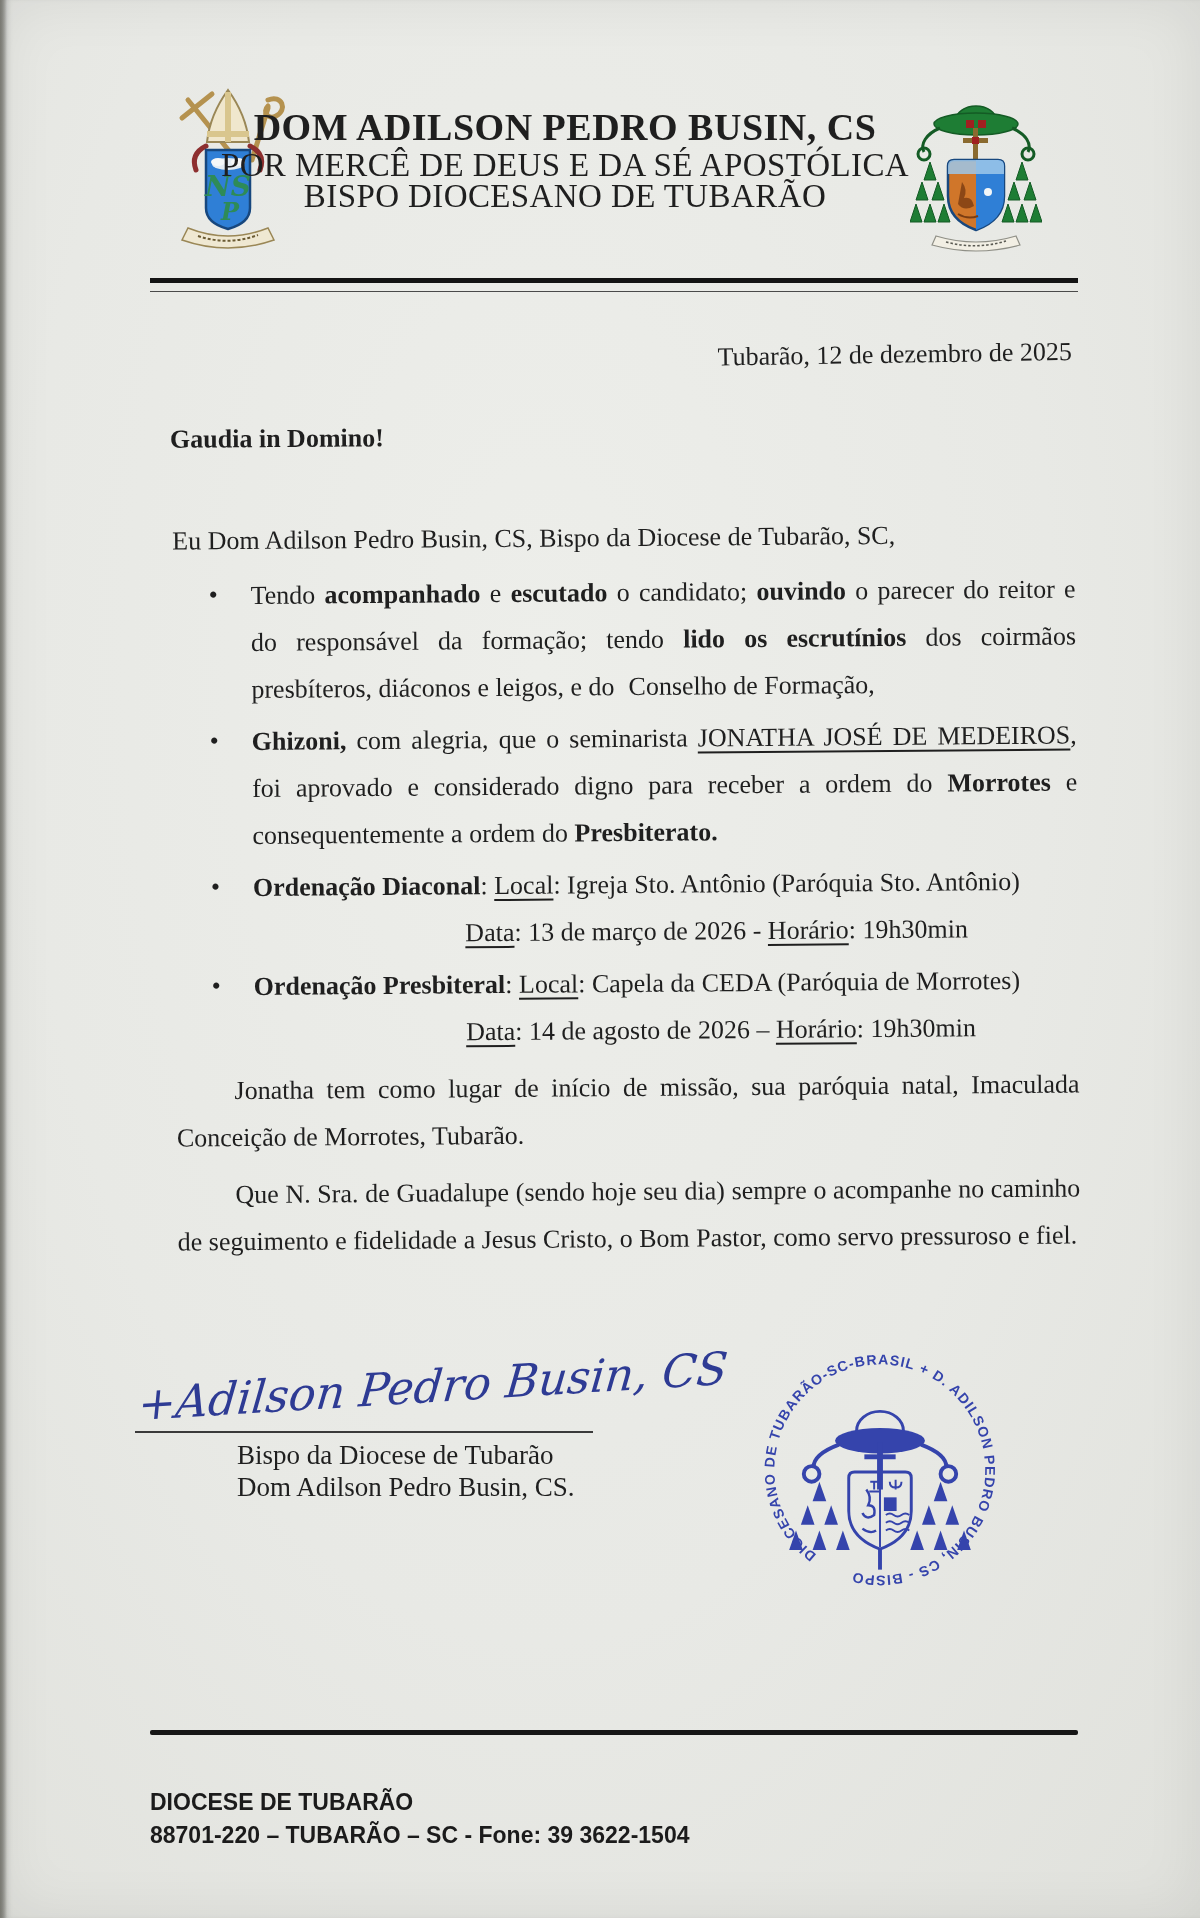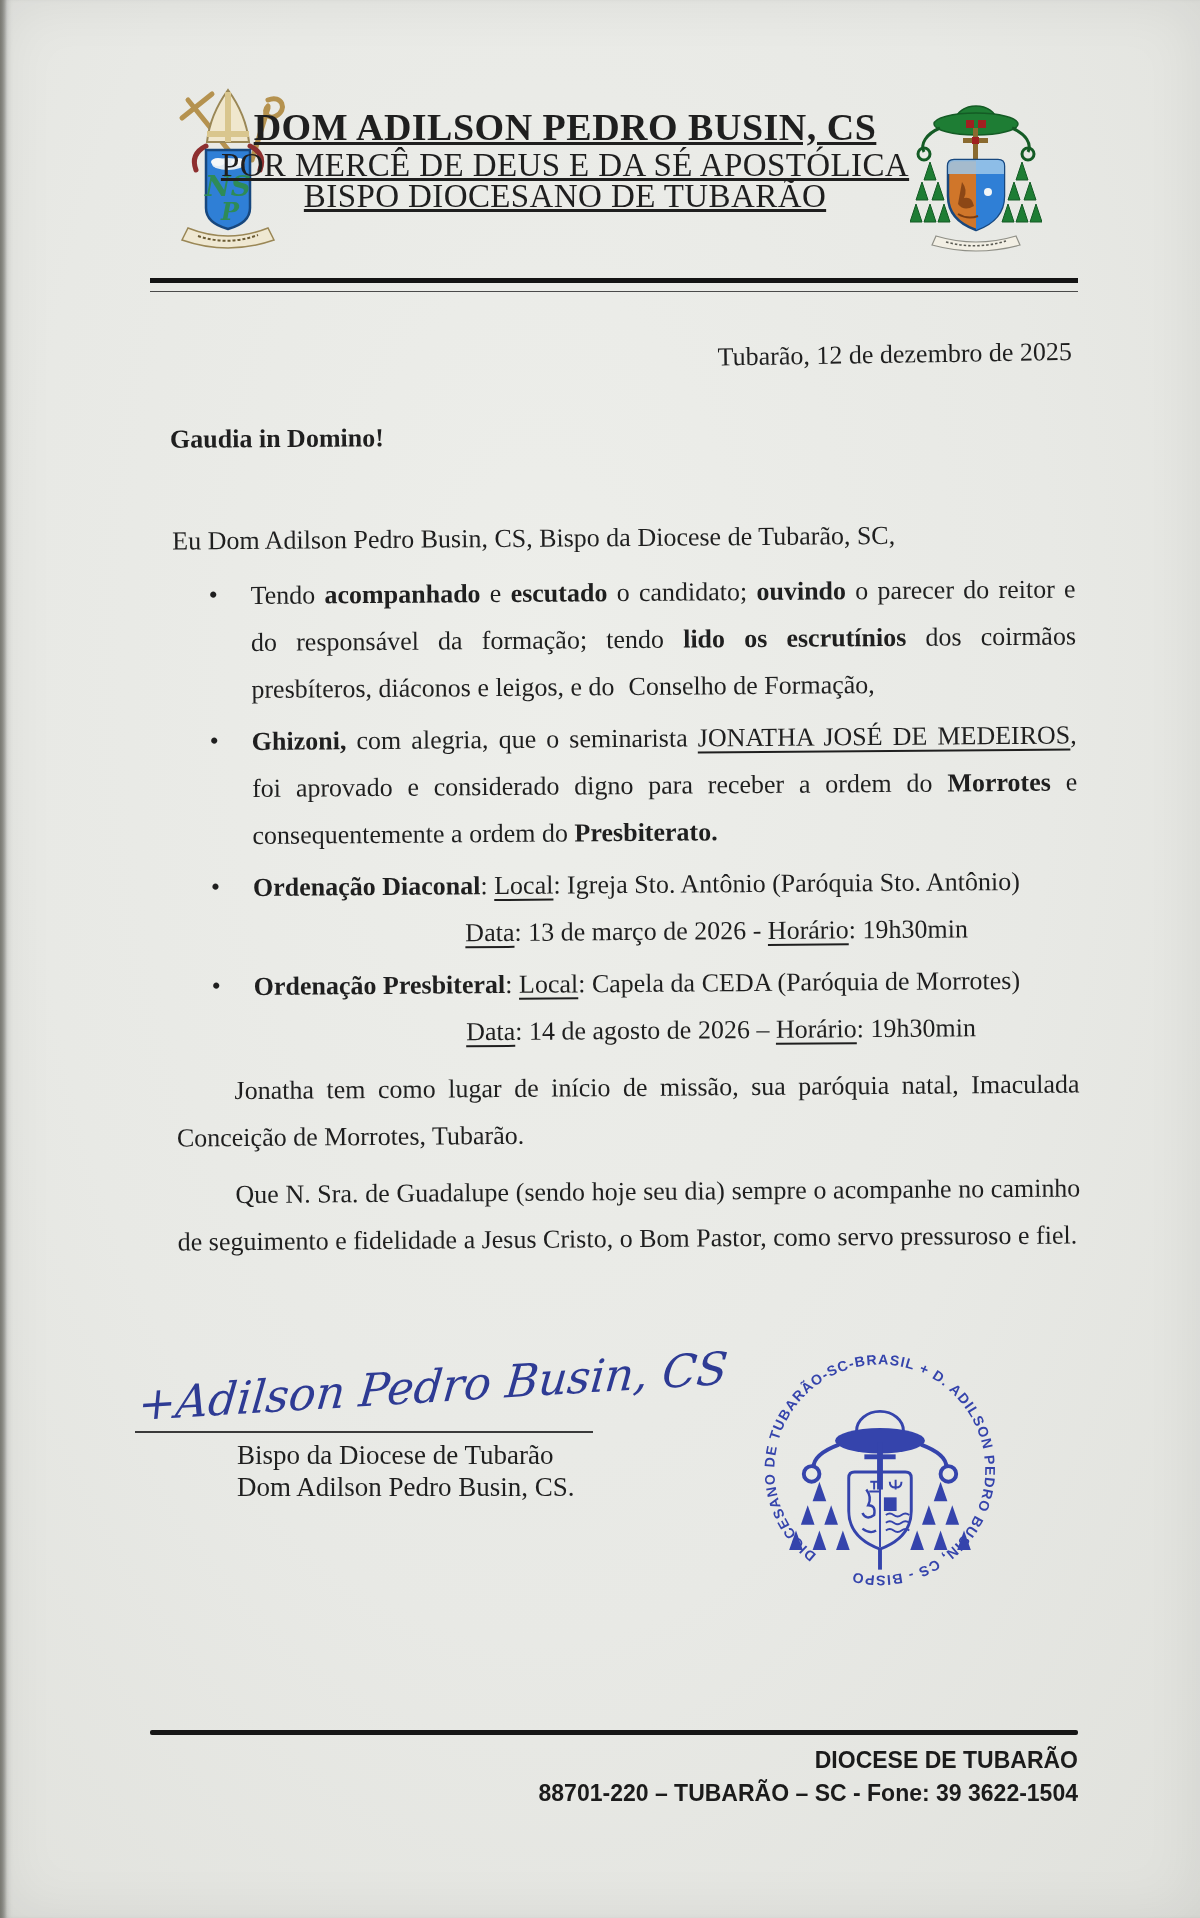--- a/index.html
+++ b/index.html
@@ -3,21 +3,21 @@
 <meta charset="utf-8">
 <style>
   html,body{margin:0;padding:0;background:#c9c9c6;}
   .page{position:relative;width:1200px;height:1918px;overflow:hidden;
     background:radial-gradient(ellipse at 45% 35%, #edeeea 0%, #e8e9e5 55%, #e0e1dc 100%);
     box-shadow:inset 0 0 60px rgba(0,0,0,.07), inset 10px 0 8px -7px rgba(0,0,0,.5);
     font-family:"Liberation Serif", serif;color:#1f1f1f;}
   .edge{position:absolute;left:0;top:0;width:7px;height:100%;
     background:linear-gradient(to right,#77776f,rgba(120,120,112,0));opacity:.85;}
   
-  .hdr-text{position:absolute;left:185px;top:104px;width:760px;text-align:center;text-decoration:underline;}
+  .hdr-text{position:absolute;left:185px;top:104px;width:760px;text-align:center;}
   .hdr-title{font-size:38px;font-weight:bold;letter-spacing:.5px;line-height:46px;}
   .hdr-sub{font-size:33px;line-height:31px;letter-spacing:.4px;}
   .hdr-rule{position:absolute;left:150px;top:278px;width:928px;height:8px;
     border-top:5px solid #141414;border-bottom:1px solid #4a4a4a;}
   .emblem{position:absolute;}
   
   .dateline{position:absolute;left:172px;top:344px;width:900px;text-align:right;
     font-size:26px;transform:rotate(-0.9deg);}
   .salutation{position:absolute;left:170px;top:424px;font-size:26px;font-weight:bold;
     transform:rotate(-0.4deg);}
@@ -35,21 +35,21 @@
   .sig-script{position:absolute;left:138px;top:1362px;width:520px;
     font-family:"DejaVu Serif",serif;font-style:italic;font-size:45px;color:#2e3b94;
     transform:rotate(-3.5deg) skewX(-9deg);letter-spacing:0px;white-space:nowrap;}
   .sig-rule{position:absolute;left:135px;top:1431px;width:458px;height:2px;background:#3a3a3a;}
   .sig-name{position:absolute;left:237px;top:1439px;font-size:27px;line-height:32px;}
   
   .stamp{position:absolute;left:753px;top:1343px;width:254px;height:254px;opacity:.93;}
   .stamp text{font-family:"Liberation Sans",sans-serif;font-weight:bold;}
   
   .ftr-rule{position:absolute;left:150px;top:1730px;width:928px;height:5px;background:#161616;border-radius:2px;}
-  .ftr{position:absolute;left:150px;top:1744px;width:928px;text-align:right;
+  .ftr{position:absolute;left:150px;top:1786px;width:928px;text-align:left;
     font-family:"Liberation Sans",sans-serif;font-weight:bold;font-size:23px;line-height:33px;color:#1b1b1b;}
 </style>
 </head>
 <body>
 
 <div class="page">
   <div class="edge"></div>
 
   <svg class="emblem" style="left:168px;top:78px;" width="120" height="172" viewBox="0 0 120 172">
 

